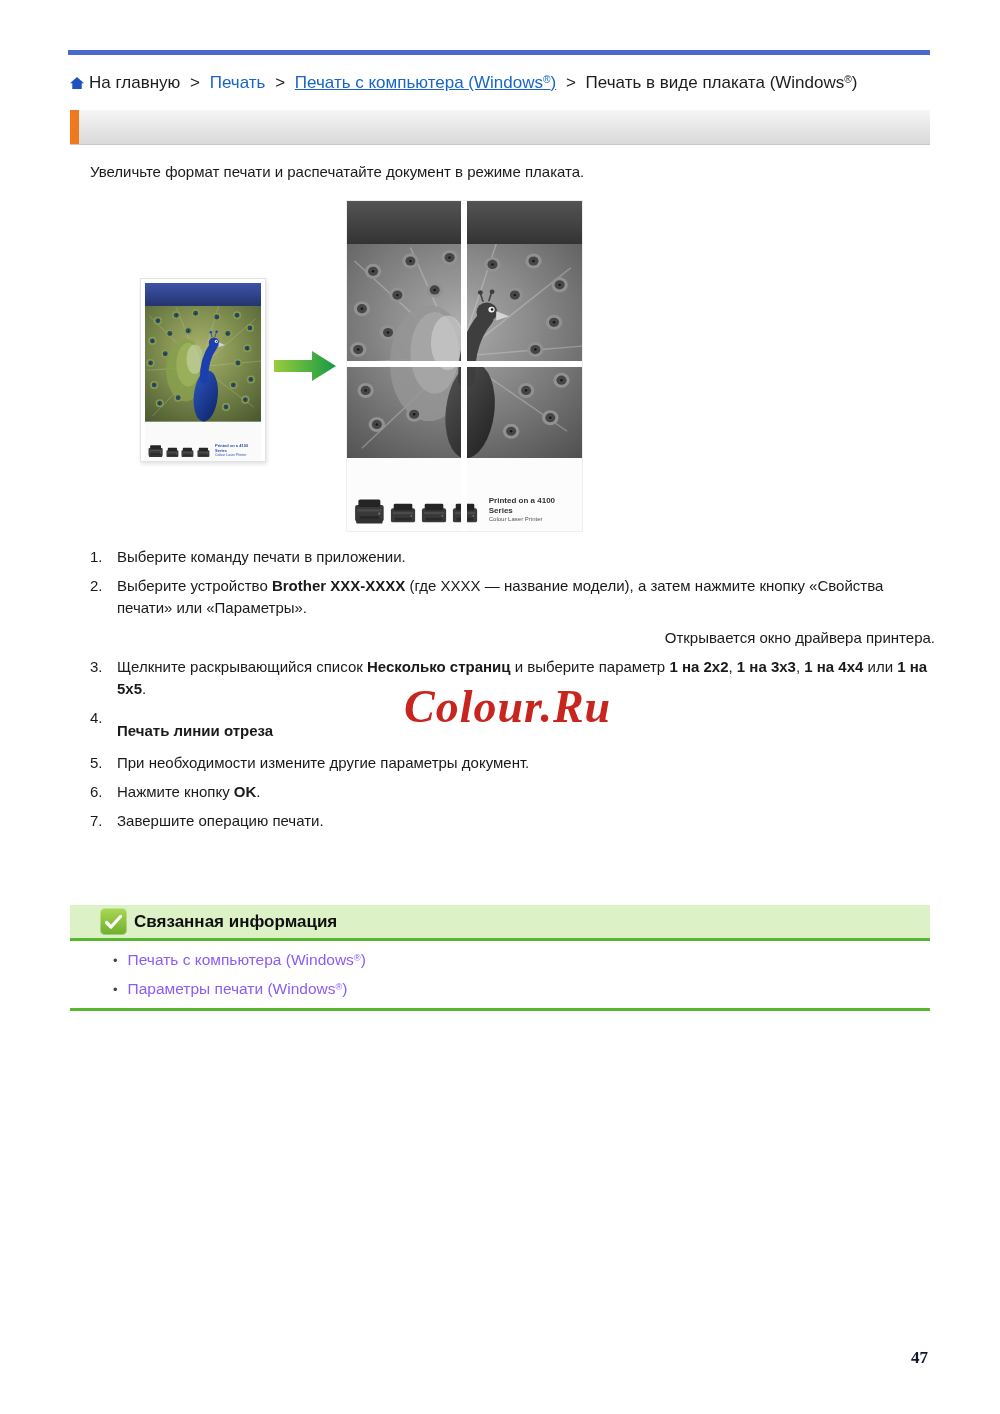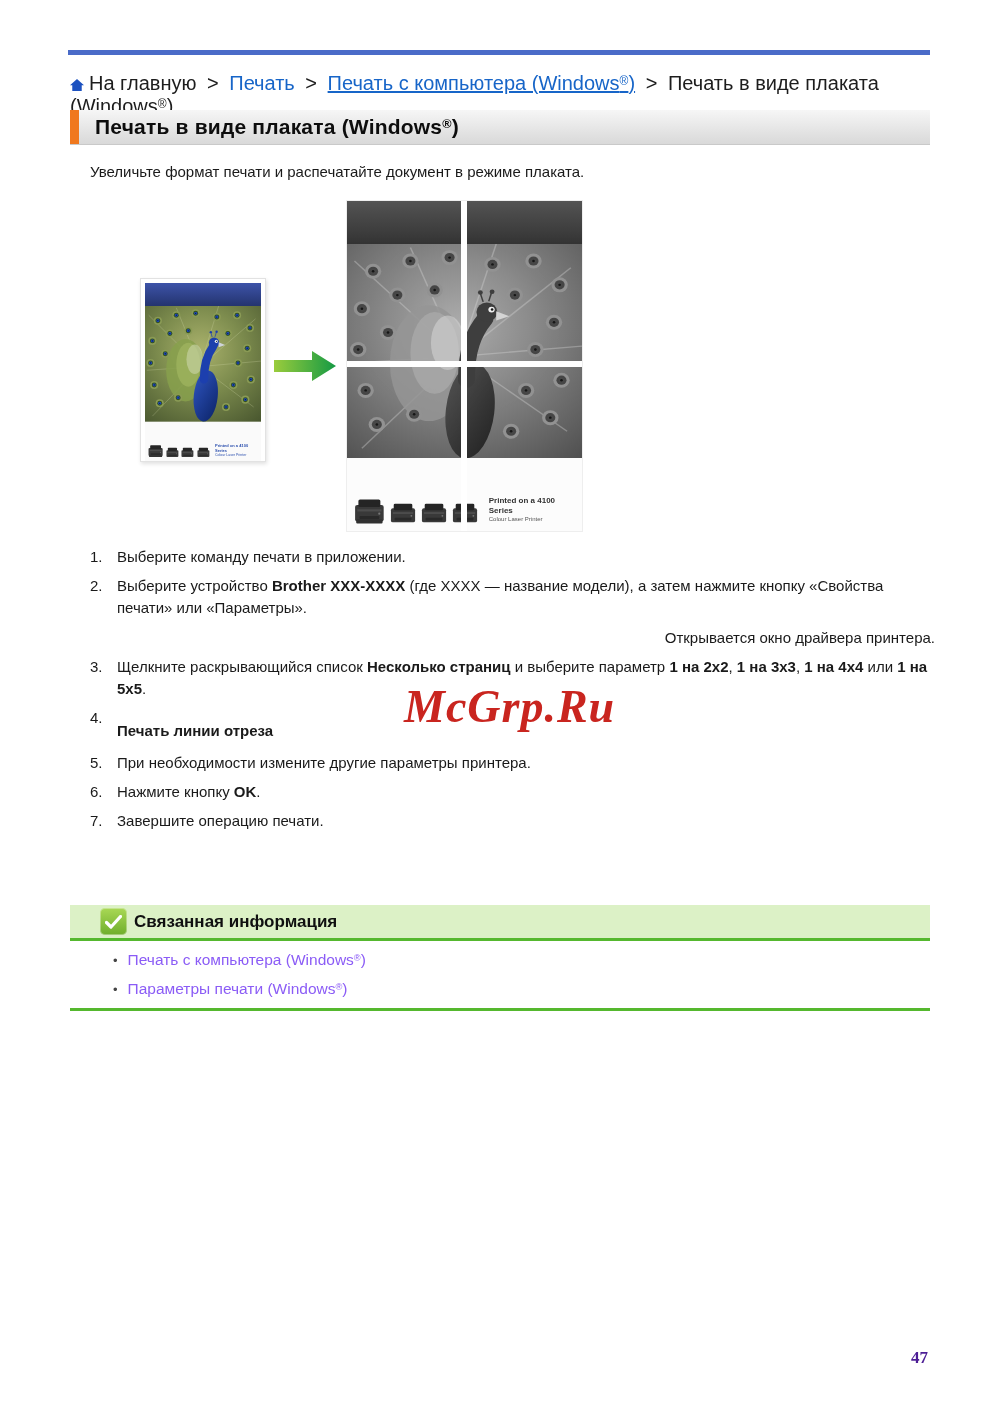--- a/index.html
+++ b/index.html
@@ -7,21 +7,21 @@
     width:1000px;height:1414px;position:relative;background:#ffffff;
     font-family:"Liberation Sans","DejaVu Sans",sans-serif;color:#1a1a1a;
     overflow:hidden;
   }
   .sup{font-size:60%;vertical-align:baseline;position:relative;top:-0.45em;}
 
   
   .top-rule{position:absolute;left:68px;top:50px;width:862px;height:5px;background:#4a6bc8;}
 
   
-  .breadcrumb{position:absolute;left:70px;top:73px;width:880px;font-size:20px;color:#1d1d1d;line-height:20px;}
+  .breadcrumb{position:absolute;left:70px;top:73px;width:880px;font-size:17px;color:#1d1d1d;line-height:20px;}
   .breadcrumb .home-icon{display:inline-block;width:14px;height:13px;margin-right:5px;vertical-align:-1px;}
   .breadcrumb a{color:#1765c8;text-decoration:none;cursor:pointer;}
   .breadcrumb a.underlined{text-decoration:underline;}
   .breadcrumb .sep{color:#1d1d1d;margin:0 5px;}
 
   
   .heading-bar{
     position:absolute;left:70px;top:110px;width:860px;height:34px;
     background:linear-gradient(180deg,#f6f6f6 0%,#e6e6e6 55%,#d9d9d9 100%);
     border-bottom:1px solid #c9c9c9;display:flex;align-items:center;
@@ -102,21 +102,21 @@
   .related-links{position:absolute;left:113px;top:951px;font-size:15.5px;}
   .related-links .rel-item{margin-bottom:11px;display:flex;align-items:baseline;}
   .bullet{color:#444;margin-right:10px;font-size:13px;}
   .rel-link{color:#8b5cf6;text-decoration:none;cursor:pointer;}
   .bottom-rule{position:absolute;left:70px;top:1008px;width:860px;height:3px;background:#55b82e;}
 
   
   .page-num{
     position:absolute;right:72px;top:1348px;
     font-family:"Liberation Serif","DejaVu Serif",serif;
-    font-weight:bold;font-size:17px;color:#4c1d95;
+    font-weight:bold;font-size:17px;color:#0f172a;
   }
 </style>
 </head>
 <body>
 
 <svg width="0" height="0" style="position:absolute" aria-hidden="true">
   <defs>
     <radialGradient id="bgG" cx="48%" cy="38%" r="80%">
       <stop offset="0%" stop-color="#aab26c"></stop>
       <stop offset="45%" stop-color="#7d8c4e"></stop>
@@ -205,21 +205,20 @@
   <span class="sep">&gt;</span>
   <a>Печать</a>
   <span class="sep">&gt;</span>
   <a class="underlined"><span>Печать с компьютера (Windows</span><span class="sup">®</span><span>)</span></a>
   <span class="sep">&gt;</span>
   <span><span>Печать в виде плаката (Windows</span><span class="sup">®</span><span>)</span></span>
 </div>
 
 <div class="heading-bar">
   <div class="heading-accent"></div>
-  <div class="heading-text"><span>Печать в виде плаката (Windows</span><span class="sup">®</span><span>)</span></div>
 </div>
 
 <div class="intro">Увеличьте формат печати и распечатайте документ в режиме плаката.</div>
 
 <div class="figure">
 
   <div class="poster small">
     <div class="poster-inner">
       <div class="poster-bar"></div>
       <div class="poster-photo">
@@ -312,33 +311,33 @@
   <div class="step">
     <span class="step-num">4.</span>
     <div class="step-body">
       <div class="step-def">
         <div class="def-term">Печать линии отреза</div>
       </div>
     </div>
   </div>
   <div class="step">
     <span class="step-num">5.</span>
-    <div class="step-body"><span><span>При необходимости измените другие параметры принтера.</span></span></div>
+    <div class="step-body"><span><span>При необходимости измените другие параметры документ.</span></span></div>
   </div>
   <div class="step">
     <span class="step-num">6.</span>
     <div class="step-body"><span><span>Нажмите кнопку </span><b>OK</b><span>.</span></span></div>
   </div>
   <div class="step">
     <span class="step-num">7.</span>
     <div class="step-body"><span><span>Завершите операцию печати.</span></span></div>
   </div>
 </div>
 
-<div class="watermark">McGrp.Ru</div>
+<div class="watermark">Colour.Ru</div>
 
 <div class="related-banner">
   <div class="check-icon">
     <svg width="17" height="14" viewBox="0 0 17 14">
         <polyline points="1.5,7.5 6,12 15.5,1.5" fill="none" stroke="#ffffff" stroke-width="3.2" stroke-linecap="round" stroke-linejoin="round"></polyline>
       </svg>
   </div>
   <div class="related-title">Связанная информация</div>
 </div>
 

